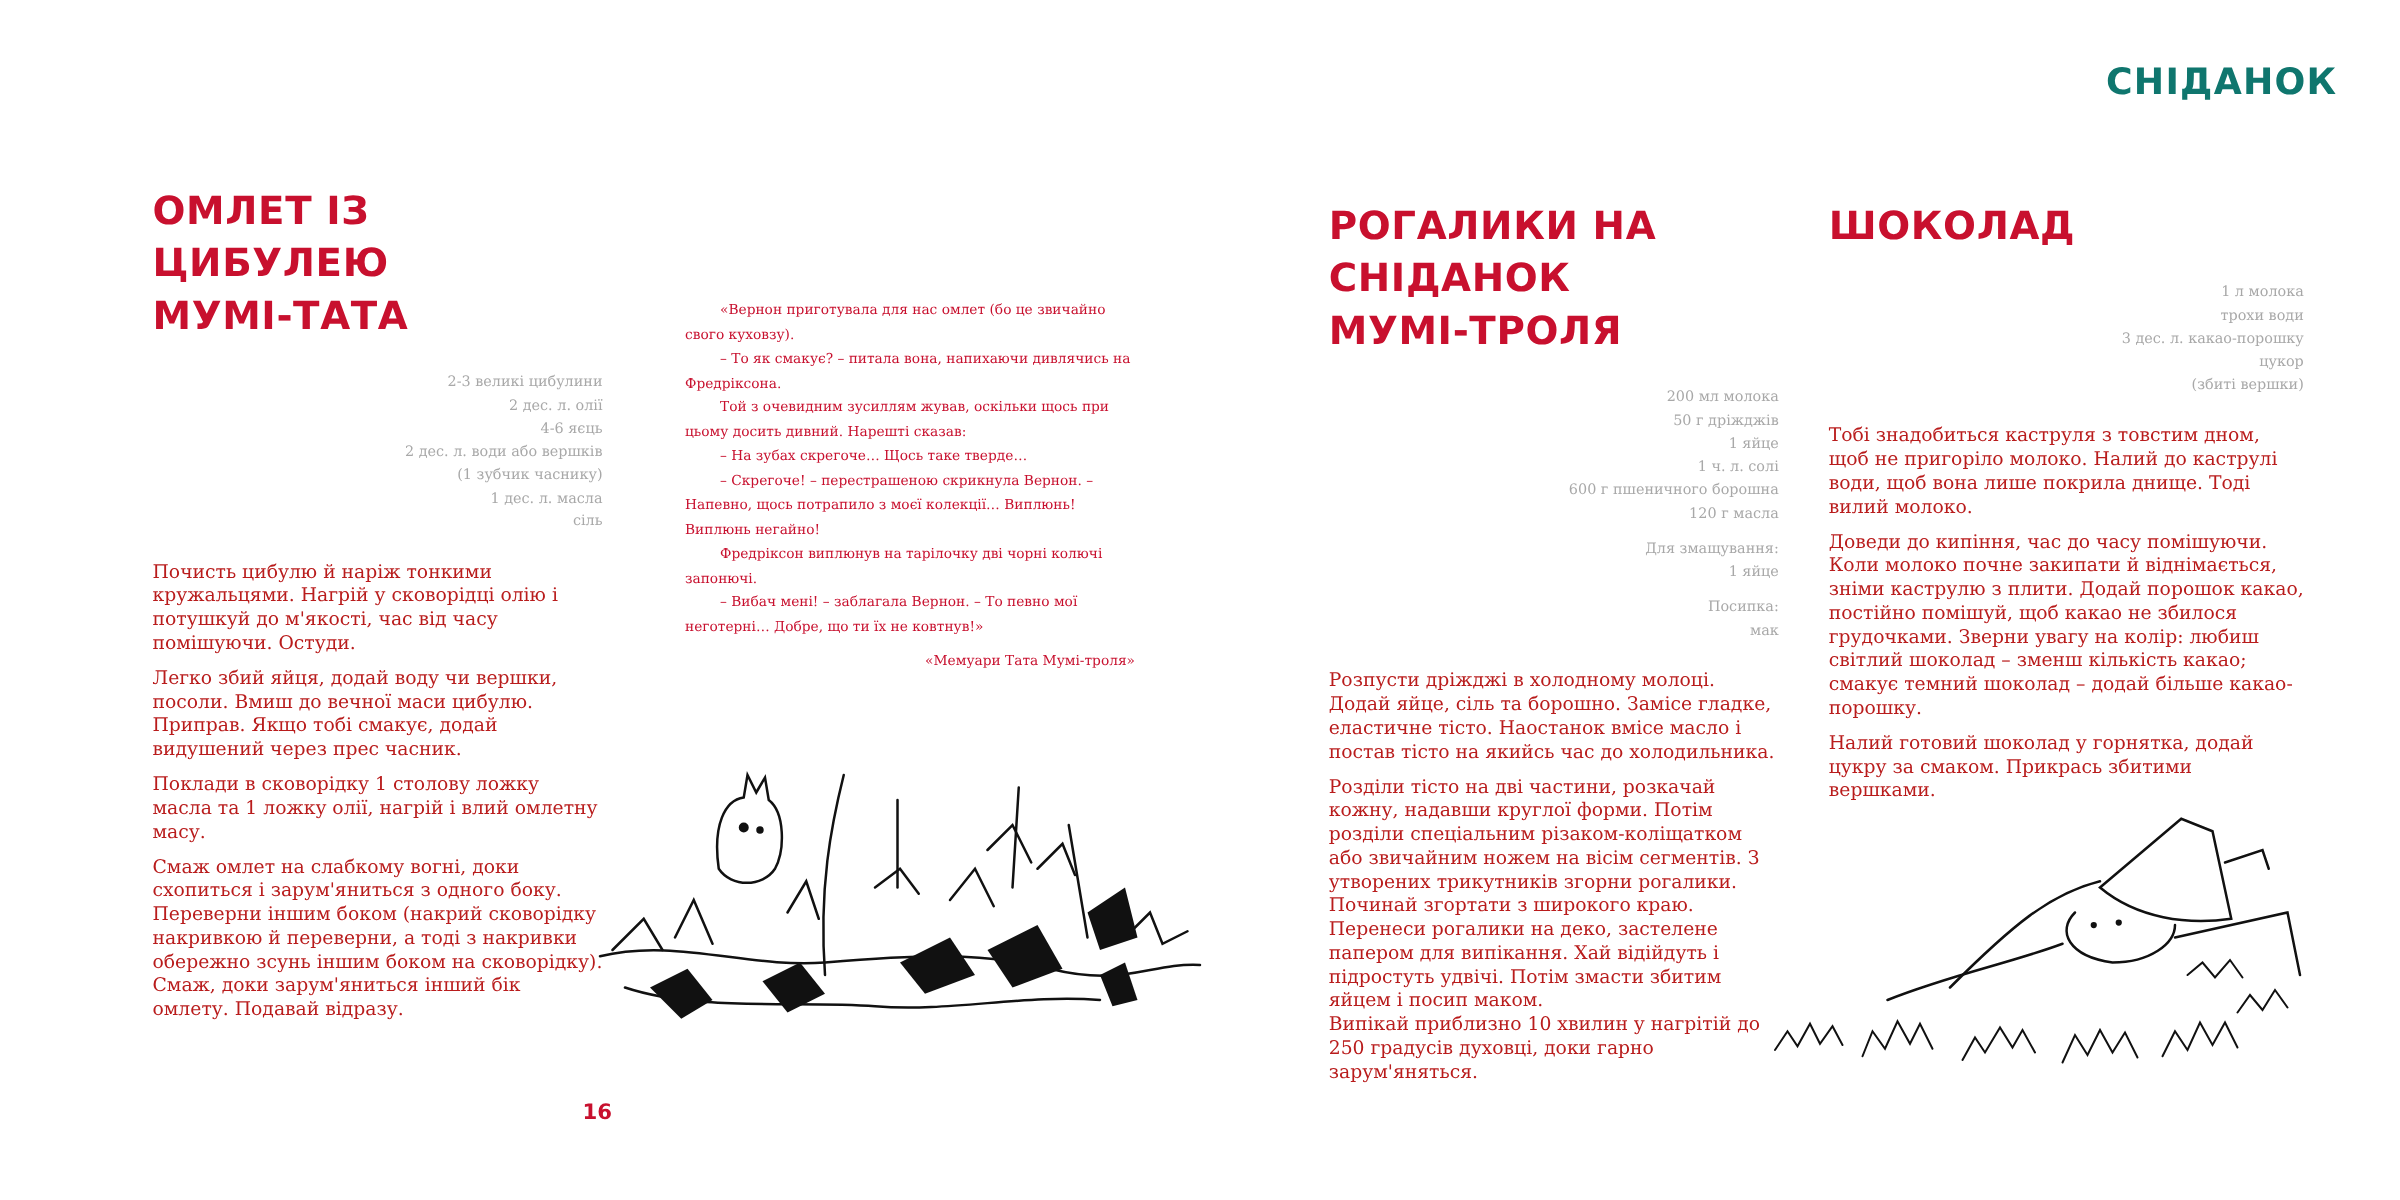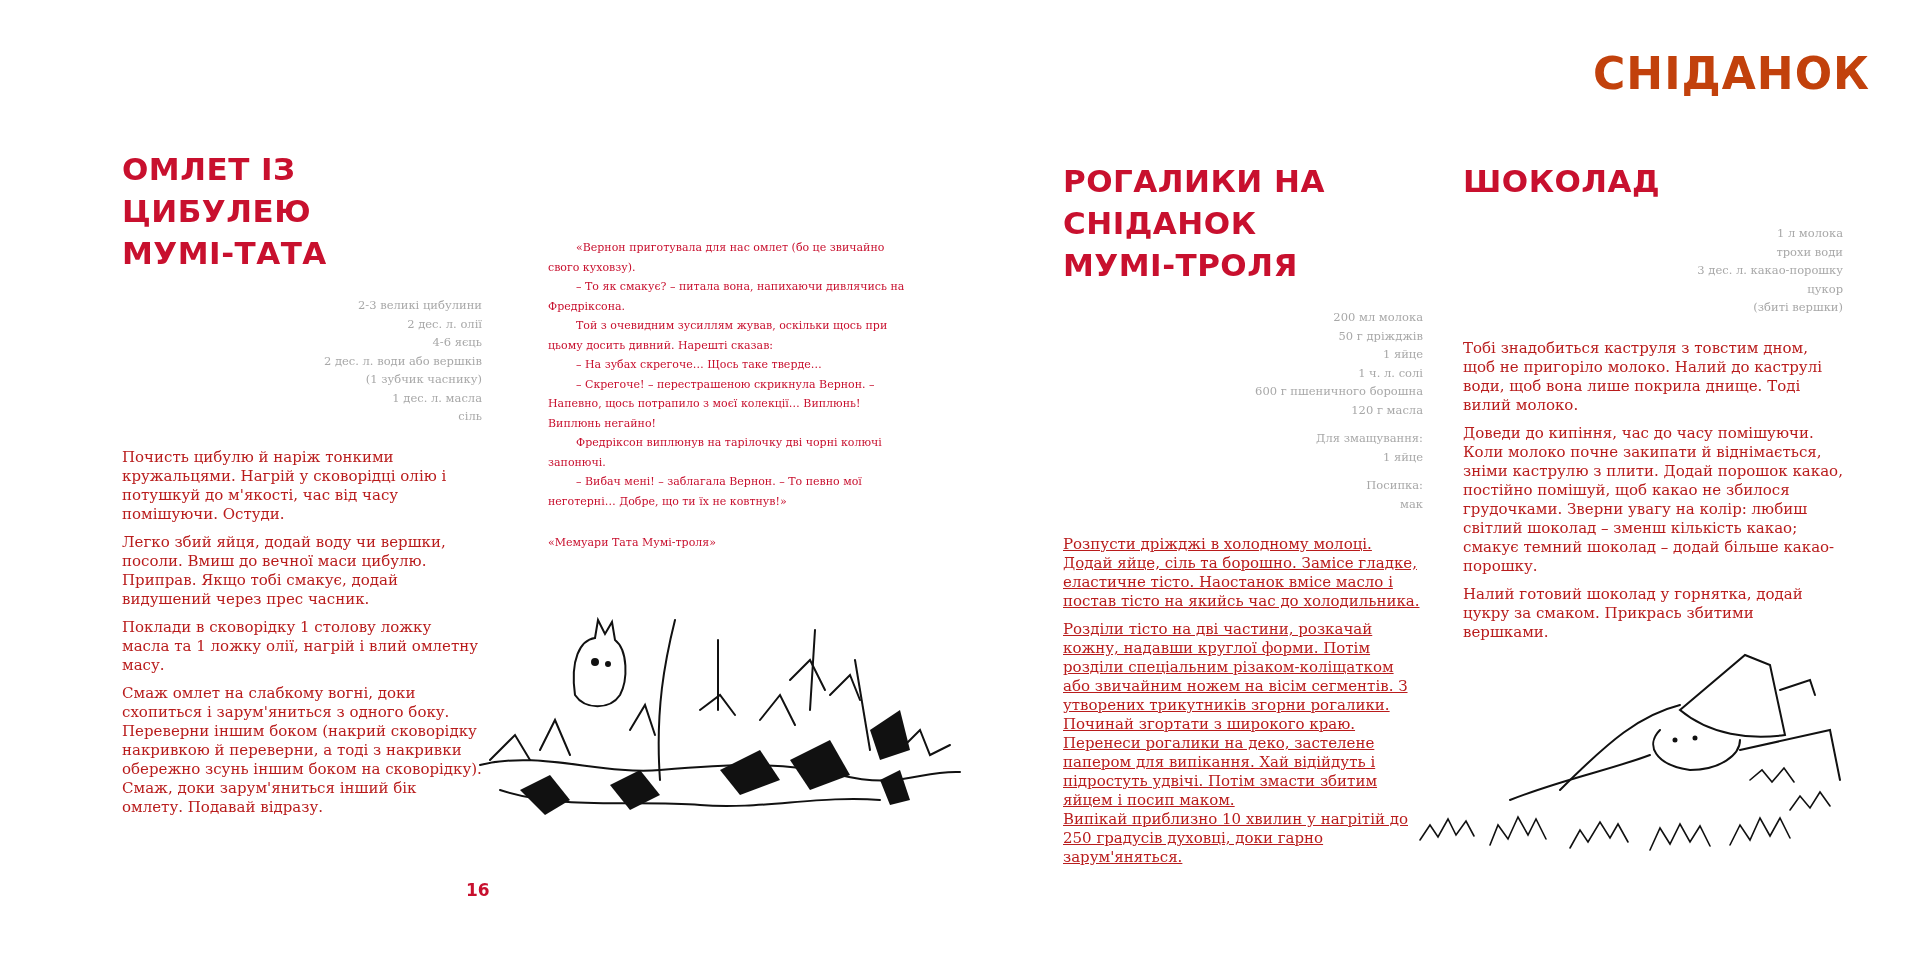--- a/index.html
+++ b/index.html
@@ -1,30 +1,30 @@
 <!DOCTYPE html>
 <html><head>
 <meta charset="utf-8">
 <style>
   html, body { margin: 0; padding: 0; background: #ffffff; }
   body { width: 1920px; height: 960px; position: relative; overflow: hidden; font-family: "DejaVu Serif", serif; color: #2b2b2b; }
   .spread { position: absolute; inset: 0; }
   .page { position: absolute; top: 0; height: 960px; }
   .page-left { left: 0; width: 960px; }
   .page-right { left: 960px; width: 960px; }
-  .section-header { position: absolute; right: 50px; top: 48px; font-family: "DejaVu Sans", sans-serif; font-weight: bold; font-size: 44px; letter-spacing: 1px; color: #c2410c; }
+  .section-header { position: absolute; right: 50px; top: 48px; font-family: "DejaVu Sans", sans-serif; font-weight: bold; font-size: 29px; letter-spacing: 1px; color: #0f766e; }
   .recipe-title { font-family: "DejaVu Sans", sans-serif; font-weight: bold; color: #c8102e; font-size: 31px; line-height: 42px; margin: 0; letter-spacing: 0.5px; }
   .ingredients { margin-top: 22px; color: #a8a8a8; font-size: 11.5px; line-height: 18.5px; text-align: right; }
   .ingredients div { white-space: nowrap; }
   .steps { margin-top: 22px; font-size: 15px; line-height: 19px; color: #b91c1c; }
   .steps p { margin: 0 0 9px 0; }
   .recipe1 { position: absolute; left: 122px; top: 148px; width: 360px; }
   .quote { position: absolute; left: 548px; top: 238px; width: 360px; font-family: "DejaVu Serif", serif; color: #c8102e; font-size: 11px; line-height: 19.5px; }
   .quote p { margin: 0; text-indent: 28px; }
-  .quote .source { text-align: left; margin-top: 22px; text-indent: 0; }
+  .quote .source { text-align: right; margin-top: 8px; text-indent: 0; }
   .page-number { position: absolute; left: 466px; top: 880px; font-family: "DejaVu Sans", sans-serif; font-weight: bold; color: #c8102e; font-size: 17px; text-align: center; }
   .recipe2 { position: absolute; left: 103px; top: 160px; width: 360px; }
   .recipe3 { position: absolute; left: 503px; top: 160px; width: 380px; }
   .ingredients .group-gap { height: 10px; }
   .illus { position: absolute; }
   .illus-left { left: 460px; top: 600px; width: 520px; height: 270px; }
   .illus-right { left: 450px; top: 640px; width: 480px; height: 220px; }
 </style>
 </head>
 <body>
@@ -113,21 +113,21 @@
         <div>1 ч. л. солі</div>
         <div>600 г пшеничного борошна</div>
         <div>120 г масла</div>
         <div class="group-gap"></div>
         <div>Для змащування:</div>
         <div>1 яйце</div>
         <div class="group-gap"></div>
         <div>Посипка:</div>
         <div>мак</div>
       </div>
-      <div class="steps" style="text-decoration:underline;">
+      <div class="steps" style="">
         <p>Розпусти дріжджі в холодному молоці. Додай яйце, сіль та борошно. Замісе гладке, еластичне тісто. Наостанок вмісе масло і постав тісто на якийсь час до холодильника.</p>
         <p style="white-space:pre-line;">Розділи тісто на дві частини, розкачай кожну, надавши круглої форми. Потім розділи спеціальним різаком-коліщатком або звичайним ножем на вісім сегментів. З утворених трикутників згорни рогалики. Починай згортати з широкого краю. Перенеси рогалики на деко, застелене папером для випікання. Хай відійдуть і підростуть удвічі. Потім змасти збитим яйцем і посип маком.
 Випікай приблизно 10 хвилин у нагрітій до 250 градусів духовці, доки гарно зарум'яняться.</p>
       </div>
     </div>
 
     <div class="recipe3">
       <h1 class="recipe-title">
         <div>ШОКОЛАД</div>
       </h1>

